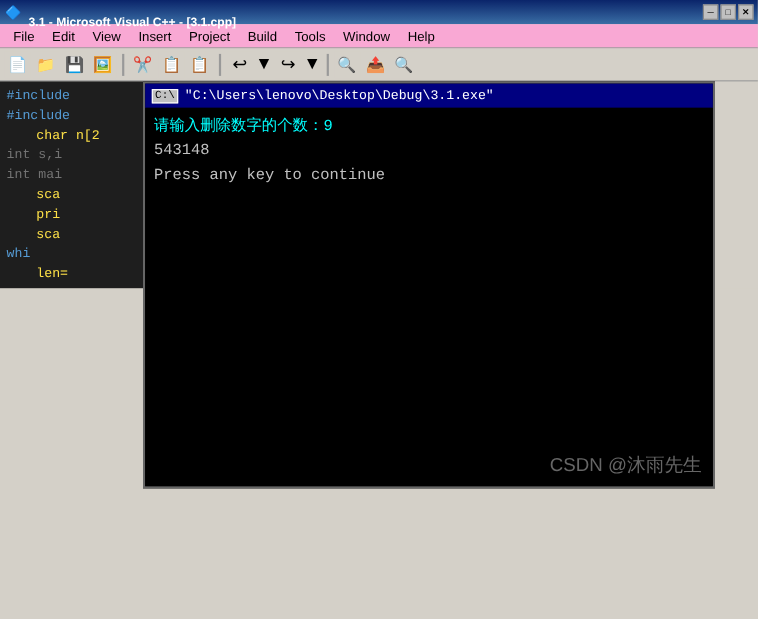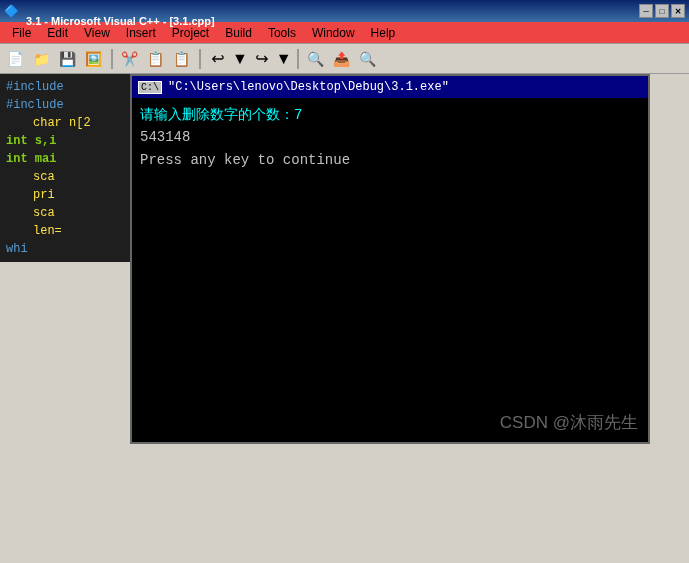--- a/index.html
+++ b/index.html
@@ -48,21 +48,21 @@
       display: flex;
       align-items: center;
       justify-content: center;
       font-size: 8px;
       cursor: pointer;
       color: black;
     }
 
     
     .menu-bar {
-      background: #ef4444;
+      background: #f9a8d4;
       height: 22px;
       display: flex;
       align-items: center;
       padding: 0 4px;
       font-size: 12px;
       border-bottom: 1px solid #999;
     }
     .menu-item {
       padding: 2px 8px;
       cursor: pointer;
@@ -122,21 +122,21 @@
       position: relative;
     }
     .code-line {
       height: 18px;
       display: flex;
       align-items: center;
       padding-left: 6px;
       white-space: nowrap;
     }
     .code-line.blue { color: #569cd6; }
-    .code-line.keyword { color: #84cc16; font-weight: bold; }
+    .code-line.keyword { color: #737373; }
     .code-line.normal { color: #fde047; margin-left: 27px; }
 
     
     .console-popup {
       position: absolute;
       left: 130px;
       top: 0;
       width: 520px;
       height: 370px;
       background: #000;
@@ -242,31 +242,31 @@
 
   <div class="code-editor">
     <div class="code-line blue">#include</div>
     <div class="code-line blue">#include</div>
     <div class="code-line normal">char n[2</div>
     <div class="code-line keyword">int  s,i</div>
     <div class="code-line keyword">int  mai</div>
     <div class="code-line normal">    sca</div>
     <div class="code-line normal">    pri</div>
     <div class="code-line normal">    sca</div>
+    <div class="code-line blue">    whi</div>
     <div class="code-line normal">    len=</div>
-    <div class="code-line blue">    whi</div>
   </div>
 
   <div class="console-popup">
     <div class="console-titlebar">
       <span class="console-titlebar-icon">C:\</span>
       <span>"C:\Users\lenovo\Desktop\Debug\3.1.exe"</span>
     </div>
     <div class="console-content">
-      <div class="console-line cyan-text">请输入删除数字的个数：7</div>
+      <div class="console-line cyan-text">请输入删除数字的个数：9</div>
       <div class="console-line white-text">543148</div>
       <div class="console-line white-text">Press any key to continue</div>
       <div class="console-watermark">CSDN @沐雨先生</div>
     </div>
   </div>
 
   <div class="right-panel"></div>
 
 </div>
 

